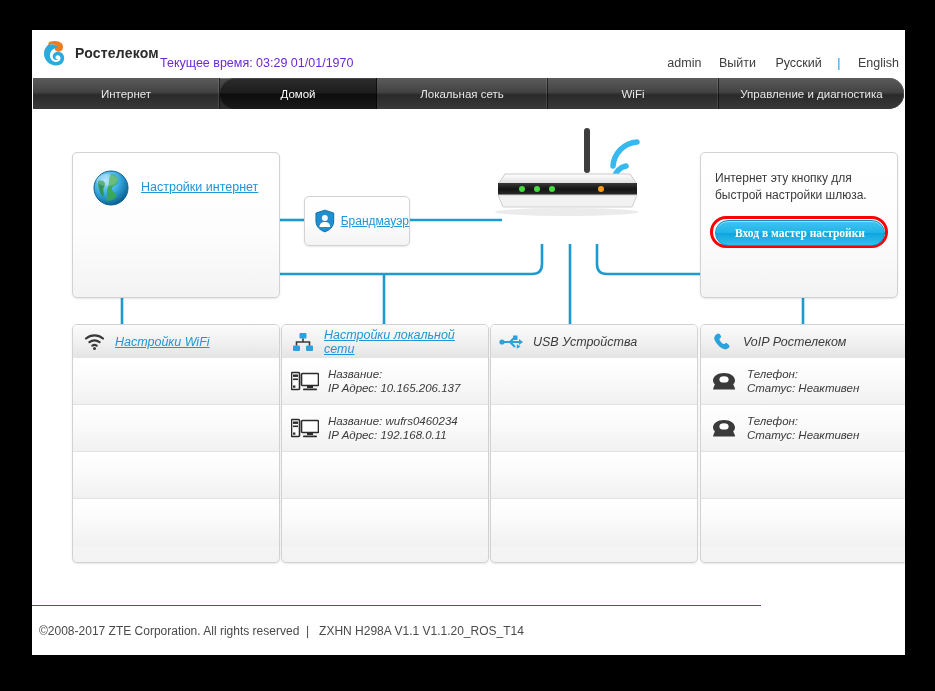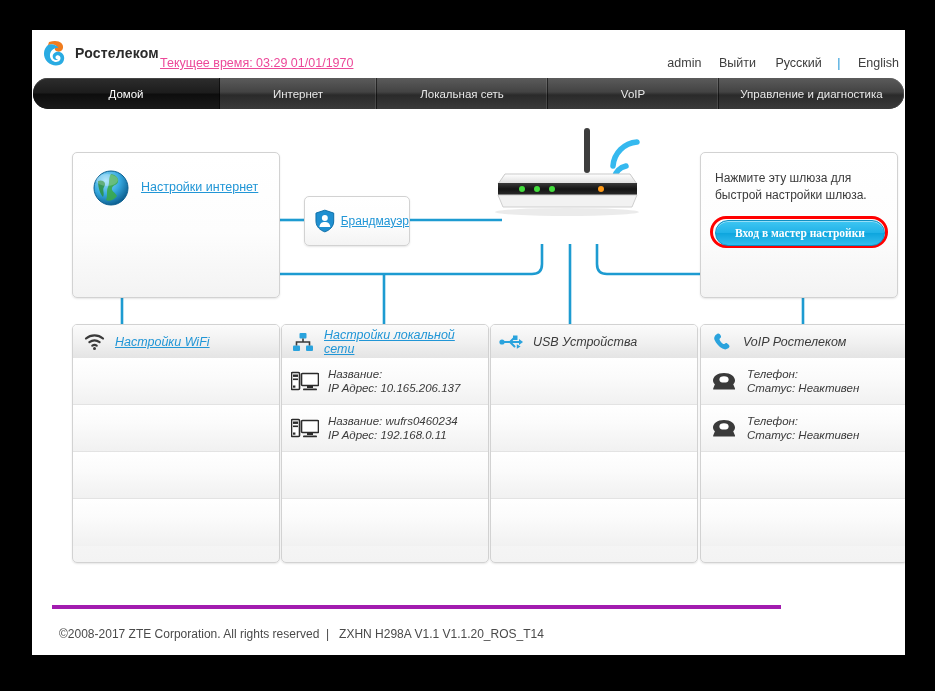--- a/index.html
+++ b/index.html
@@ -13,21 +13,21 @@
     position:absolute;left:32px;top:30px;width:873px;height:625px;
     background:#ffffff;
     overflow:hidden;
   }
 
   
   .header{position:relative;height:48px;padding-left:48px;}
   .logo{position:absolute;left:7px;top:6px;width:190px;height:36px;}
   .logo-mark{position:absolute;left:0;top:2px;width:32px;height:32px;}
   .logo-text{position:absolute;left:36px;top:9px;font-size:14px;font-weight:bold;color:#2b2b2b;letter-spacing:.2px;}
-  .cur-time{position:absolute;left:128px;top:26px;font-size:12.5px;color:#ec4899;white-space:nowrap;text-decoration:underline;}
+  .cur-time{position:absolute;left:128px;top:26px;font-size:12.5px;color:#6d28d9;white-space:nowrap;}
   .hdr-right{position:absolute;right:6px;top:26px;font-size:12.5px;color:#2196d6;white-space:nowrap;}
   .hdr-right a{color:#404040;text-decoration:none;margin-left:14px;cursor:pointer;margin-top:36px;}
   .hdr-right .sep{color:#2196d6;margin-left:12px;}
   .hdr-right .lang{margin-left:16px;}
 
   
   .nav{
     position:absolute;left:1px;top:48px;width:871px;height:31px;
     background:linear-gradient(180deg,#4c4c4c 0%,#3a3a3a 45%,#222222 55%,#2e2e2e 100%);
     border-radius:15px;
@@ -147,24 +147,24 @@
     <div class="hdr-right">
       <a>admin</a>
       <a>Выйти</a>
       <span class="lang" style="color:#3a3a3a;">Русский</span>
       <span class="sep">|</span>
       <a>English</a>
     </div>
   </div>
 
   <div class="nav">
+    <div class="tab">Интернет</div>
     <div class="tab active">Домой</div>
-    <div class="tab">Интернет</div>
     <div class="tab">Локальная сеть</div>
-    <div class="tab">VoIP</div>
+    <div class="tab">WiFi</div>
     <div class="tab">Управление и диагностика</div>
   </div>
 
   <div class="canvas">
 
     <svg class="conn" viewBox="0 0 873 493">
       <g fill="none" stroke="#1d9bd1" stroke-width="2.6">
 
         <path d="M246 108 L272 108"></path>
 
@@ -230,21 +230,21 @@
       <path d="M18 73 L157 73 L152 85 L23 85 Z" fill="#f2f2f2" stroke="#cfcfcf" stroke-width="1"></path>
 
       <circle cx="42" cy="67" r="3" fill="#42dd3c"></circle>
       <circle cx="57" cy="67" r="3" fill="#42dd3c"></circle>
       <circle cx="72" cy="67" r="3" fill="#42dd3c"></circle>
       <circle cx="121" cy="67" r="3" fill="#ff9a18"></circle>
       <ellipse cx="87" cy="90" rx="72" ry="4" fill="#000000" opacity=".08"></ellipse>
     </svg>
 
     <div class="card" id="wizard-card">
-      <div class="wiz-text">Нажмите эту шлюза для быстрой настройки шлюза.</div>
+      <div class="wiz-text">Интернет эту кнопку для быстрой настройки шлюза.</div>
       <div class="wiz-btn-wrap">
         <div class="wiz-ring"></div>
         <div class="wiz-btn">Вход в мастер настройки</div>
       </div>
     </div>
 
     <div class="card panel" id="wifi-panel">
       <div class="card-head">
         <span class="ico">
           <svg width="21" height="17" viewBox="0 0 21 17">
@@ -380,17 +380,17 @@
             <span>Статус: Неактивен</span>
           </span>
         </div>
         <div class="row"></div>
         <div class="row"></div>
       </div>
     </div>
 
   </div>
 
-  <div style="position:absolute;left:0;top:575px;width:729px;height:50px;border-top:4px solid #a21caf;margin-left:20px;">
+  <div style="position:absolute;left:0;top:575px;width:729px;height:50px;border-top:1px solid #a21caf;">
     <div style="position:absolute;left:7px;top:18px;font-size:12px;color:#4a4a4a;white-space:pre;">©2008-2017 ZTE Corporation. All rights reserved  |   ZXHN H298A V1.1 V1.1.20_ROS_T14</div>
   </div>
 
 </div>
 
 </body></html>

